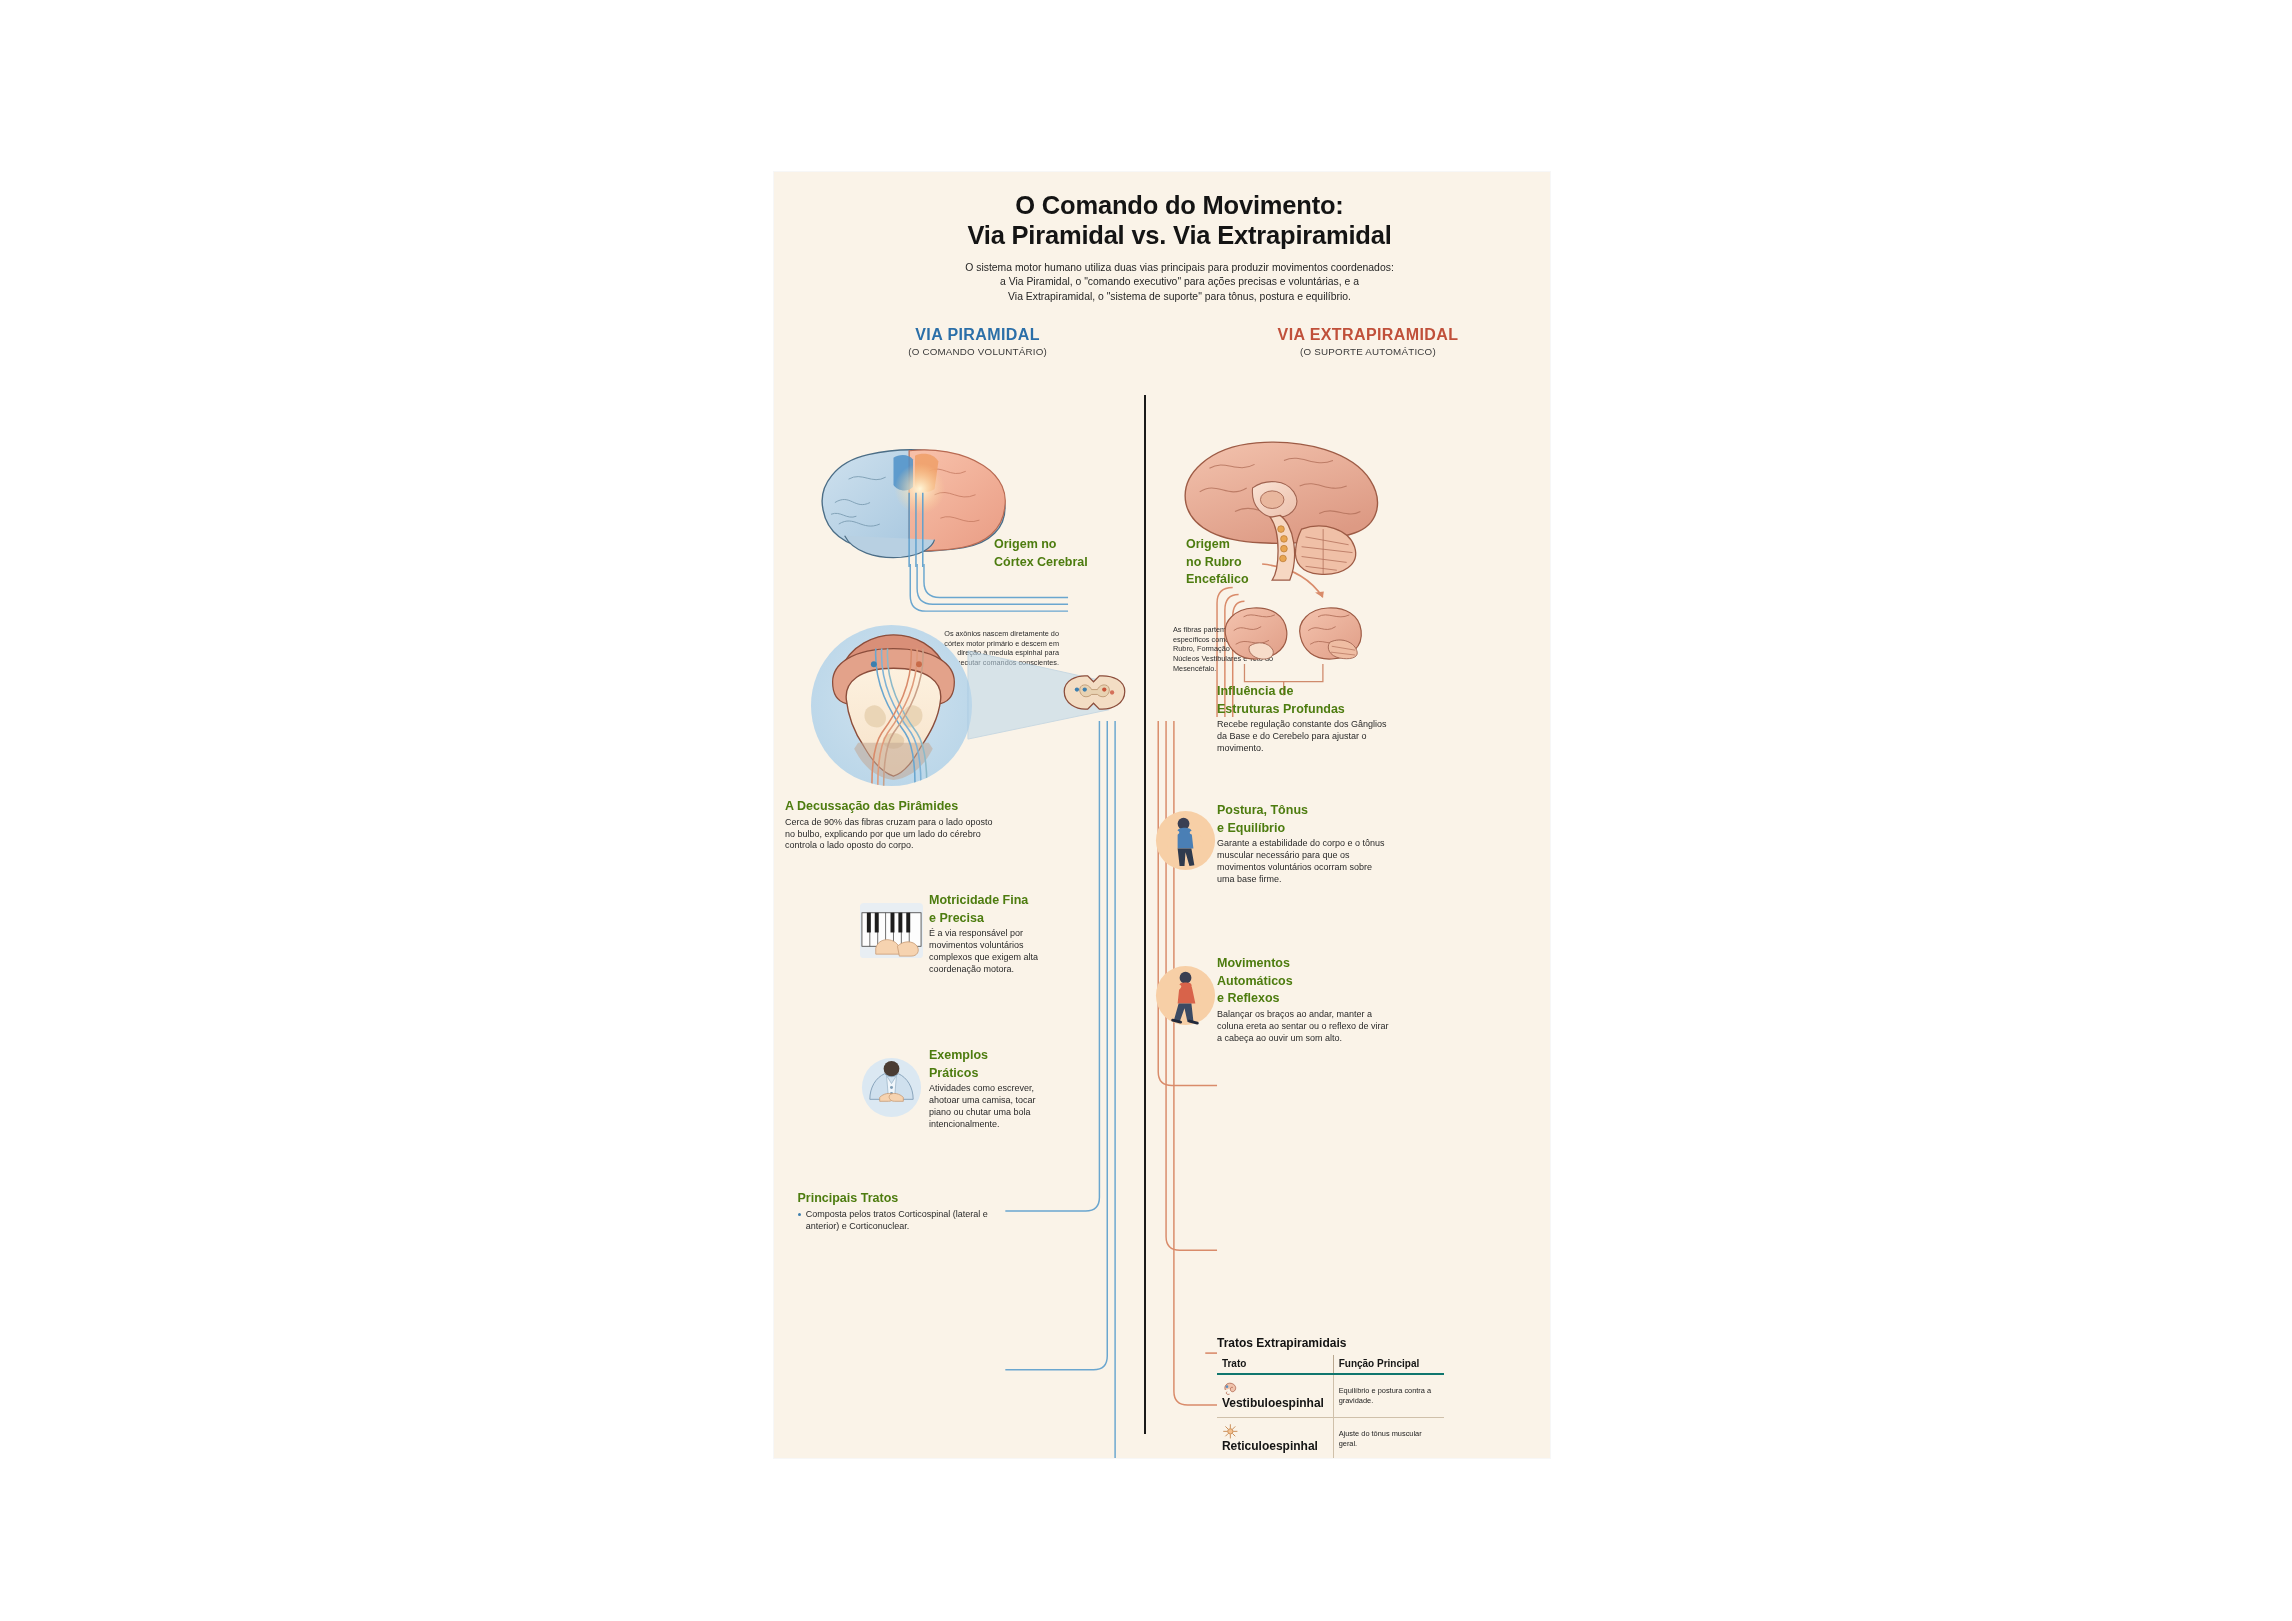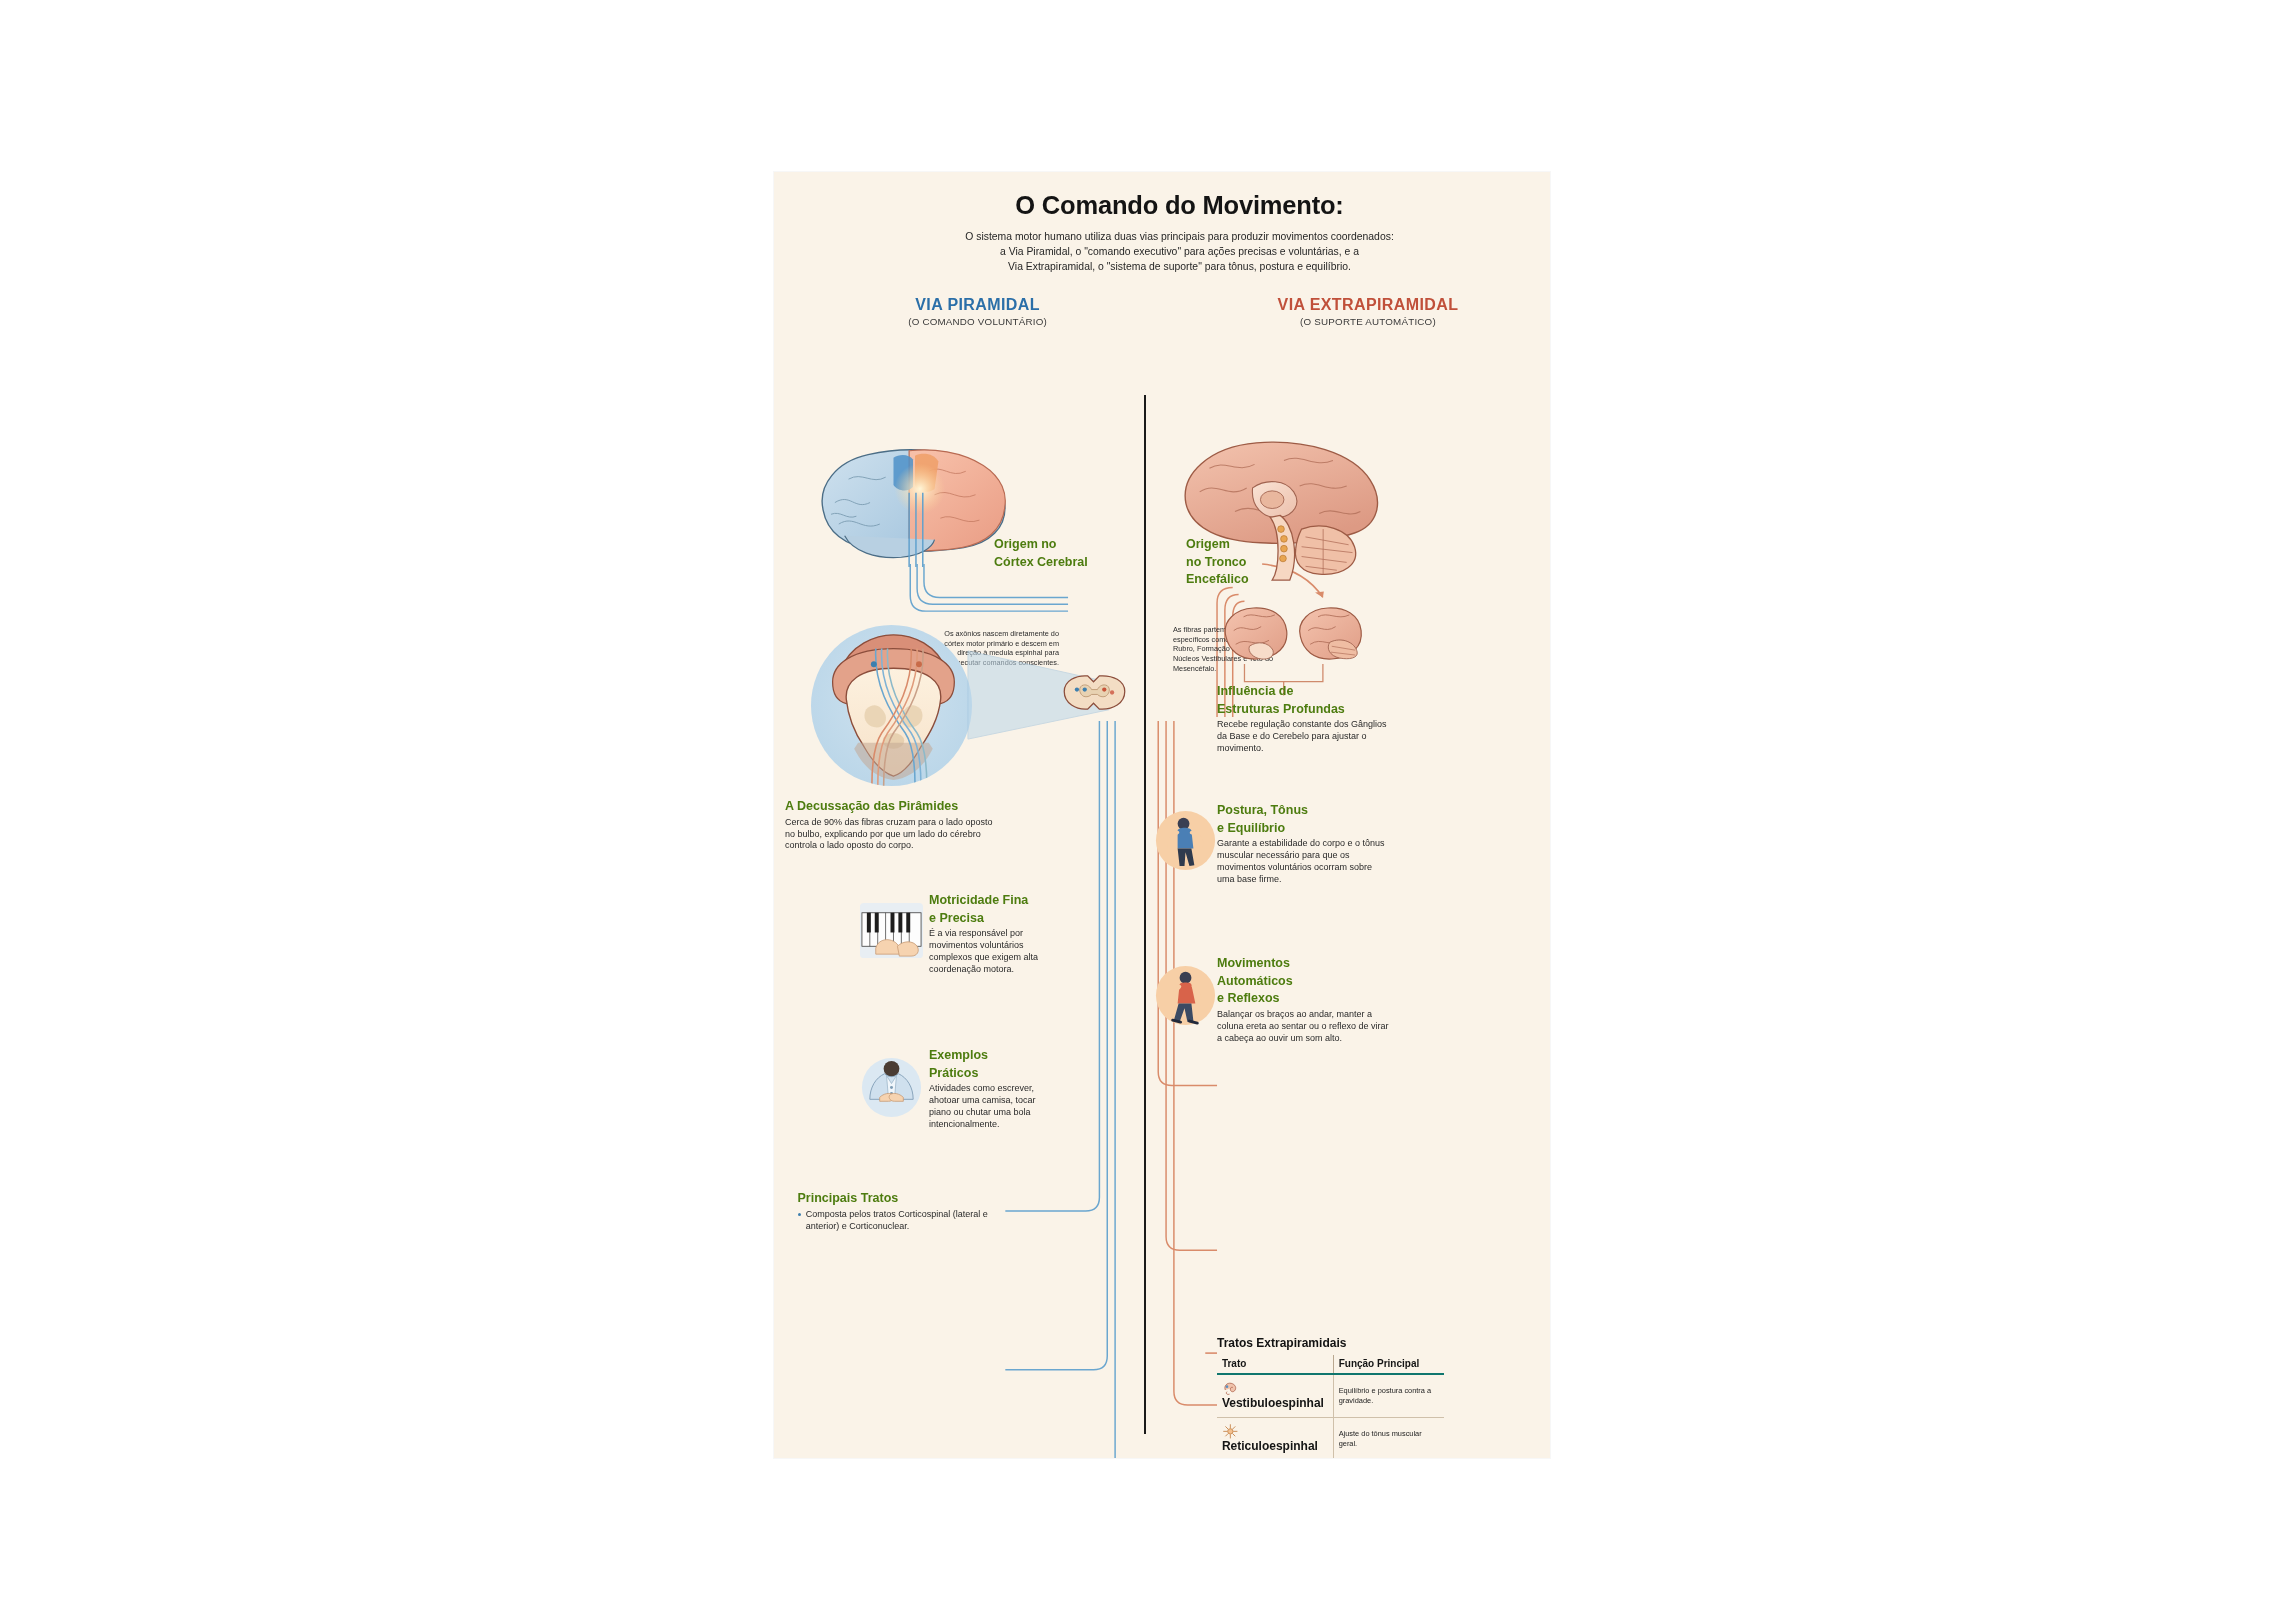--- a/index.html
+++ b/index.html
@@ -147,20 +147,21 @@
     margin-right:3.9px;
   }
 </style>
 </head>
 <body>
 
 <div class="poster">
 
   <h1 class="title">
     <span>O Comando do Movimento:</span>
+    <span class="l2">Via Piramidal vs. Via Extrapiramidal</span>
   </h1>
 
   <p class="intro">
     <span>O sistema motor humano utiliza duas vias principais para produzir movimentos coordenados:</span>
     <span>a Via Piramidal, o "comando executivo" para ações precisas e voluntárias, e a</span>
     <span>Via Extrapiramidal, o "sistema de suporte" para tônus, postura e equilíbrio.</span>
   </p>
 
   <div class="colheads">
     <div class="colhead left">
@@ -296,21 +297,21 @@
       <path d="M132 104 L176 112"></path>
         <path d="M128 114 L180 120"></path>
         <path d="M128 124 L174 130"></path>
       <path d="M132 134 L164 138"></path>
         <path d="M150 96 L150 142"></path>
     </g>
   </svg>
 
   <div class="blk" style="left:412px;top:365px;width:102px;">
     <div class="h3">Origem</div>
-    <div class="h3">no Tronco</div>
+    <div class="h3">no Rubro</div>
     <div class="h3">Encefálico</div>
   </div>
 
   <div class="blk" style="left:399px;top:453px;width:106px;">
     <p class="tiny">As fibras partem de núcleos específicos como o Núcleo Rubro, Formação Reticular, Núcleos Vestibulares e Teto do Mesencéfalo.</p>
   </div>
 
   <svg class="deepbrains" viewBox="0 0 150 62">
     <defs>
       <linearGradient id="db" x1="0" y1="0" x2="1" y2="1">

